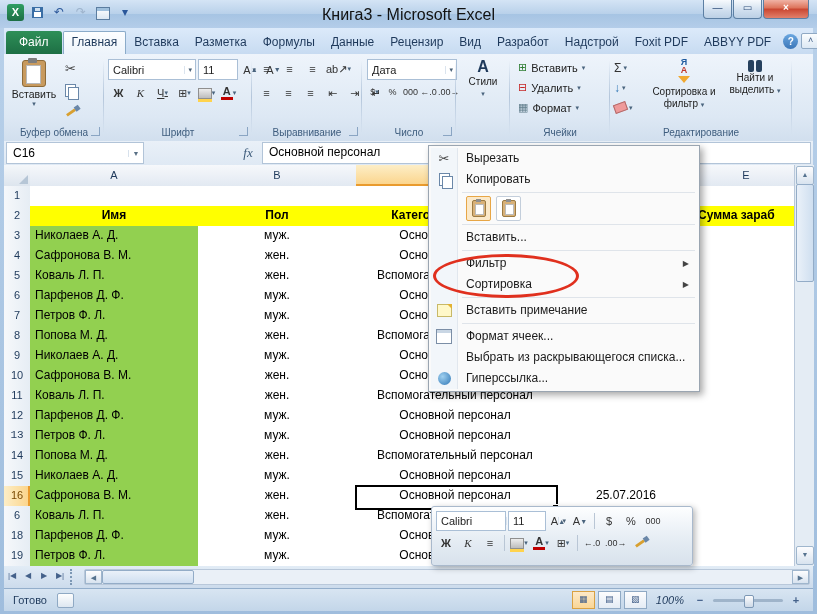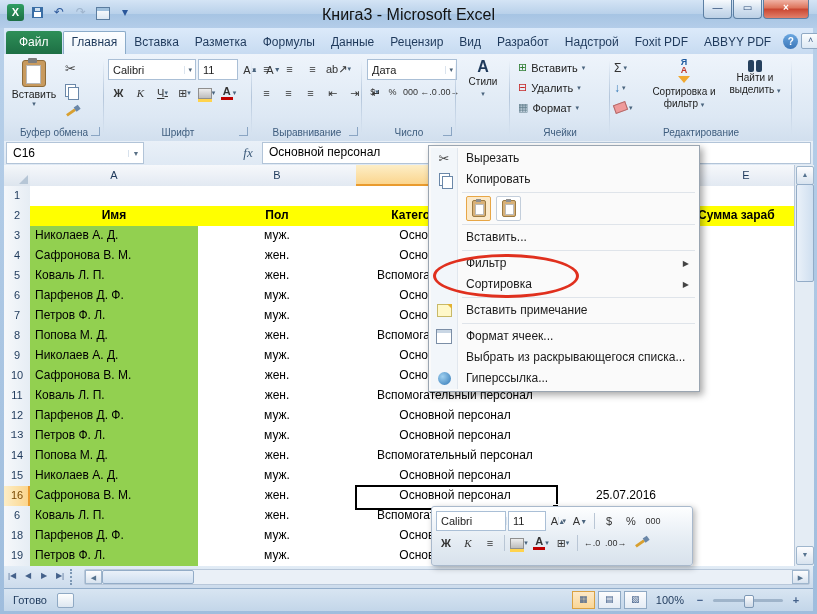--- a/index.html
+++ b/index.html
@@ -185,21 +185,21 @@
 
   
   #statusbar{position:absolute;left:4px;top:588px;width:809px;height:22px;background:linear-gradient(#d8e5f2,#c3d6e9);
     border-top:1px solid #93aecb;font-size:11px;color:#1e395b;display:flex;align-items:center;}
   .ready{padding-left:9px;}
   .macrobtn{width:15px;height:13px;margin-left:10px;border:1px solid #8fa9c4;background:linear-gradient(#fefefe,#dde7f1);border-radius:2px;}
   .sbright{margin-left:auto;display:flex;align-items:center;gap:3px;padding-right:10px;}
   .viewbtn{width:21px;height:16px;border:1px solid #8fa9c4;background:linear-gradient(#fdfdfe,#e4ecf5);
     font-size:9px;text-align:center;line-height:15px;color:#44618a;}
   .viewbtn.on{background:linear-gradient(#fde9c8,#f9d696);border-color:#d9a143;}
-  .zoomval{margin:0 6px;}
+  .zoomval{margin:0 6px;font-style:italic;}
   .zbtn{width:14px;text-align:center;color:#44618a;font-weight:bold;}
   .ztrack{width:70px;height:3px;background:#9fb4ca;position:relative;margin:0 3px;border-radius:2px;}
   .zmid{position:absolute;left:34px;top:-3px;width:1px;height:9px;background:#7d98b5;}
   .zthumb{position:absolute;left:31px;top:-4px;width:8px;height:11px;background:linear-gradient(#fdfdfe,#cdd9e7);
     border:1px solid #7d98b5;border-radius:2px;}
 </style>
 </head>
 <body>
 
 <div id="win">

